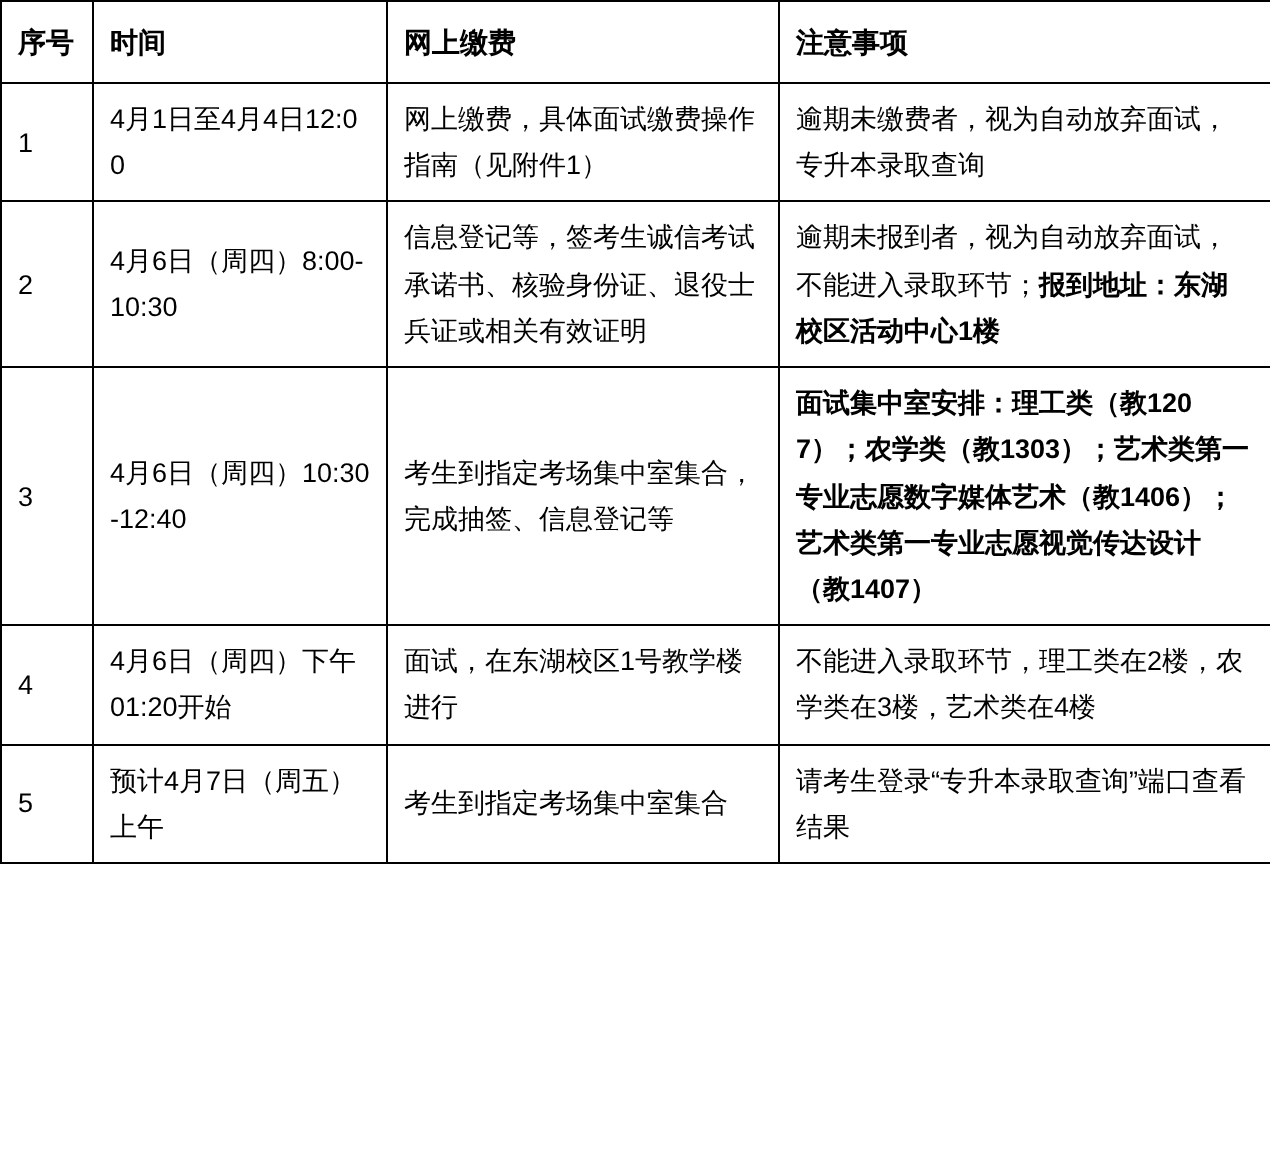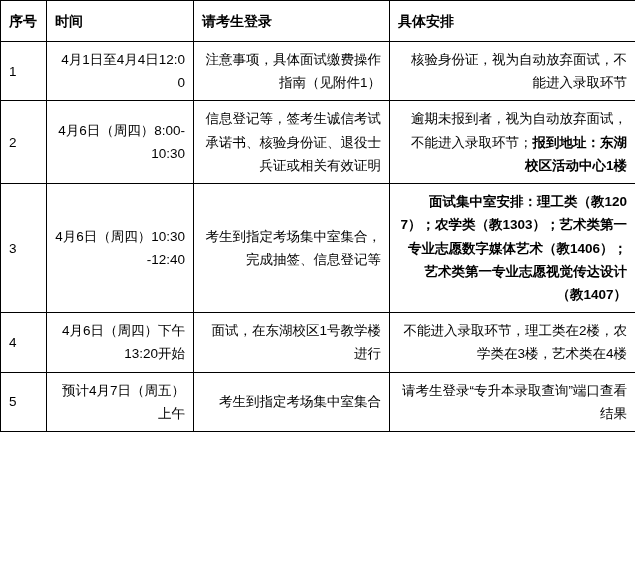--- a/index.html
+++ b/index.html
@@ -45,67 +45,67 @@
   col.c-arrange { width: 196px; }
   col.c-notes { width: 246px; }
 
   td.col-no {
     text-align: left;
     padding-left: 8px;
   }
   td.col-time,
   td.col-arrange,
   td.col-notes {
-    text-align: right;
+    text-align: left;
   }
   .bold {
     font-weight: bold;
   }
 </style>
 </head>
 <body>
 
 <div class="schedule-wrap">
   <table class="schedule">
     <colgroup>
       <col class="c-no">
       <col class="c-time">
       <col class="c-arrange">
       <col class="c-notes">
     </colgroup>
     <thead>
       <tr>
         <th>序号</th>
         <th>时间</th>
-        <th>请考生登录</th>
-        <th>具体安排</th>
+        <th>网上缴费</th>
+        <th>注意事项</th>
       </tr>
     </thead>
     <tbody>
       <tr>
         <td class="col-no">1</td>
         <td class="col-time">4月1日至4月4日12:00</td>
-        <td class="col-arrange">注意事项，具体面试缴费操作指南（见附件1）</td>
-        <td class="col-notes"><span>核验身份证，视为自动放弃面试，不能进入录取环节</span><span class="bold"></span></td>
+        <td class="col-arrange">网上缴费，具体面试缴费操作指南（见附件1）</td>
+        <td class="col-notes"><span>逾期未缴费者，视为自动放弃面试，专升本录取查询</span><span class="bold"></span></td>
       </tr>
       <tr>
         <td class="col-no">2</td>
         <td class="col-time">4月6日（周四）8:00-10:30</td>
         <td class="col-arrange">信息登记等，签考生诚信考试承诺书、核验身份证、退役士兵证或相关有效证明</td>
         <td class="col-notes"><span>逾期未报到者，视为自动放弃面试，不能进入录取环节；</span><span class="bold">报到地址：东湖校区活动中心1楼</span></td>
       </tr>
       <tr>
         <td class="col-no">3</td>
         <td class="col-time">4月6日（周四）10:30-12:40</td>
         <td class="col-arrange">考生到指定考场集中室集合，完成抽签、信息登记等</td>
         <td class="col-notes"><span></span><span class="bold">面试集中室安排：理工类（教1207）；农学类（教1303）；艺术类第一专业志愿数字媒体艺术（教1406）；艺术类第一专业志愿视觉传达设计（教1407）</span></td>
       </tr>
       <tr>
         <td class="col-no">4</td>
-        <td class="col-time">4月6日（周四）下午13:20开始</td>
+        <td class="col-time">4月6日（周四）下午01:20开始</td>
         <td class="col-arrange">面试，在东湖校区1号教学楼进行</td>
         <td class="col-notes"><span>不能进入录取环节，理工类在2楼，农学类在3楼，艺术类在4楼</span><span class="bold"></span></td>
       </tr>
       <tr>
         <td class="col-no">5</td>
         <td class="col-time">预计4月7日（周五）上午</td>
         <td class="col-arrange">考生到指定考场集中室集合</td>
         <td class="col-notes"><span>请考生登录“专升本录取查询”端口查看结果</span><span class="bold"></span></td>
       </tr>
     </tbody>

